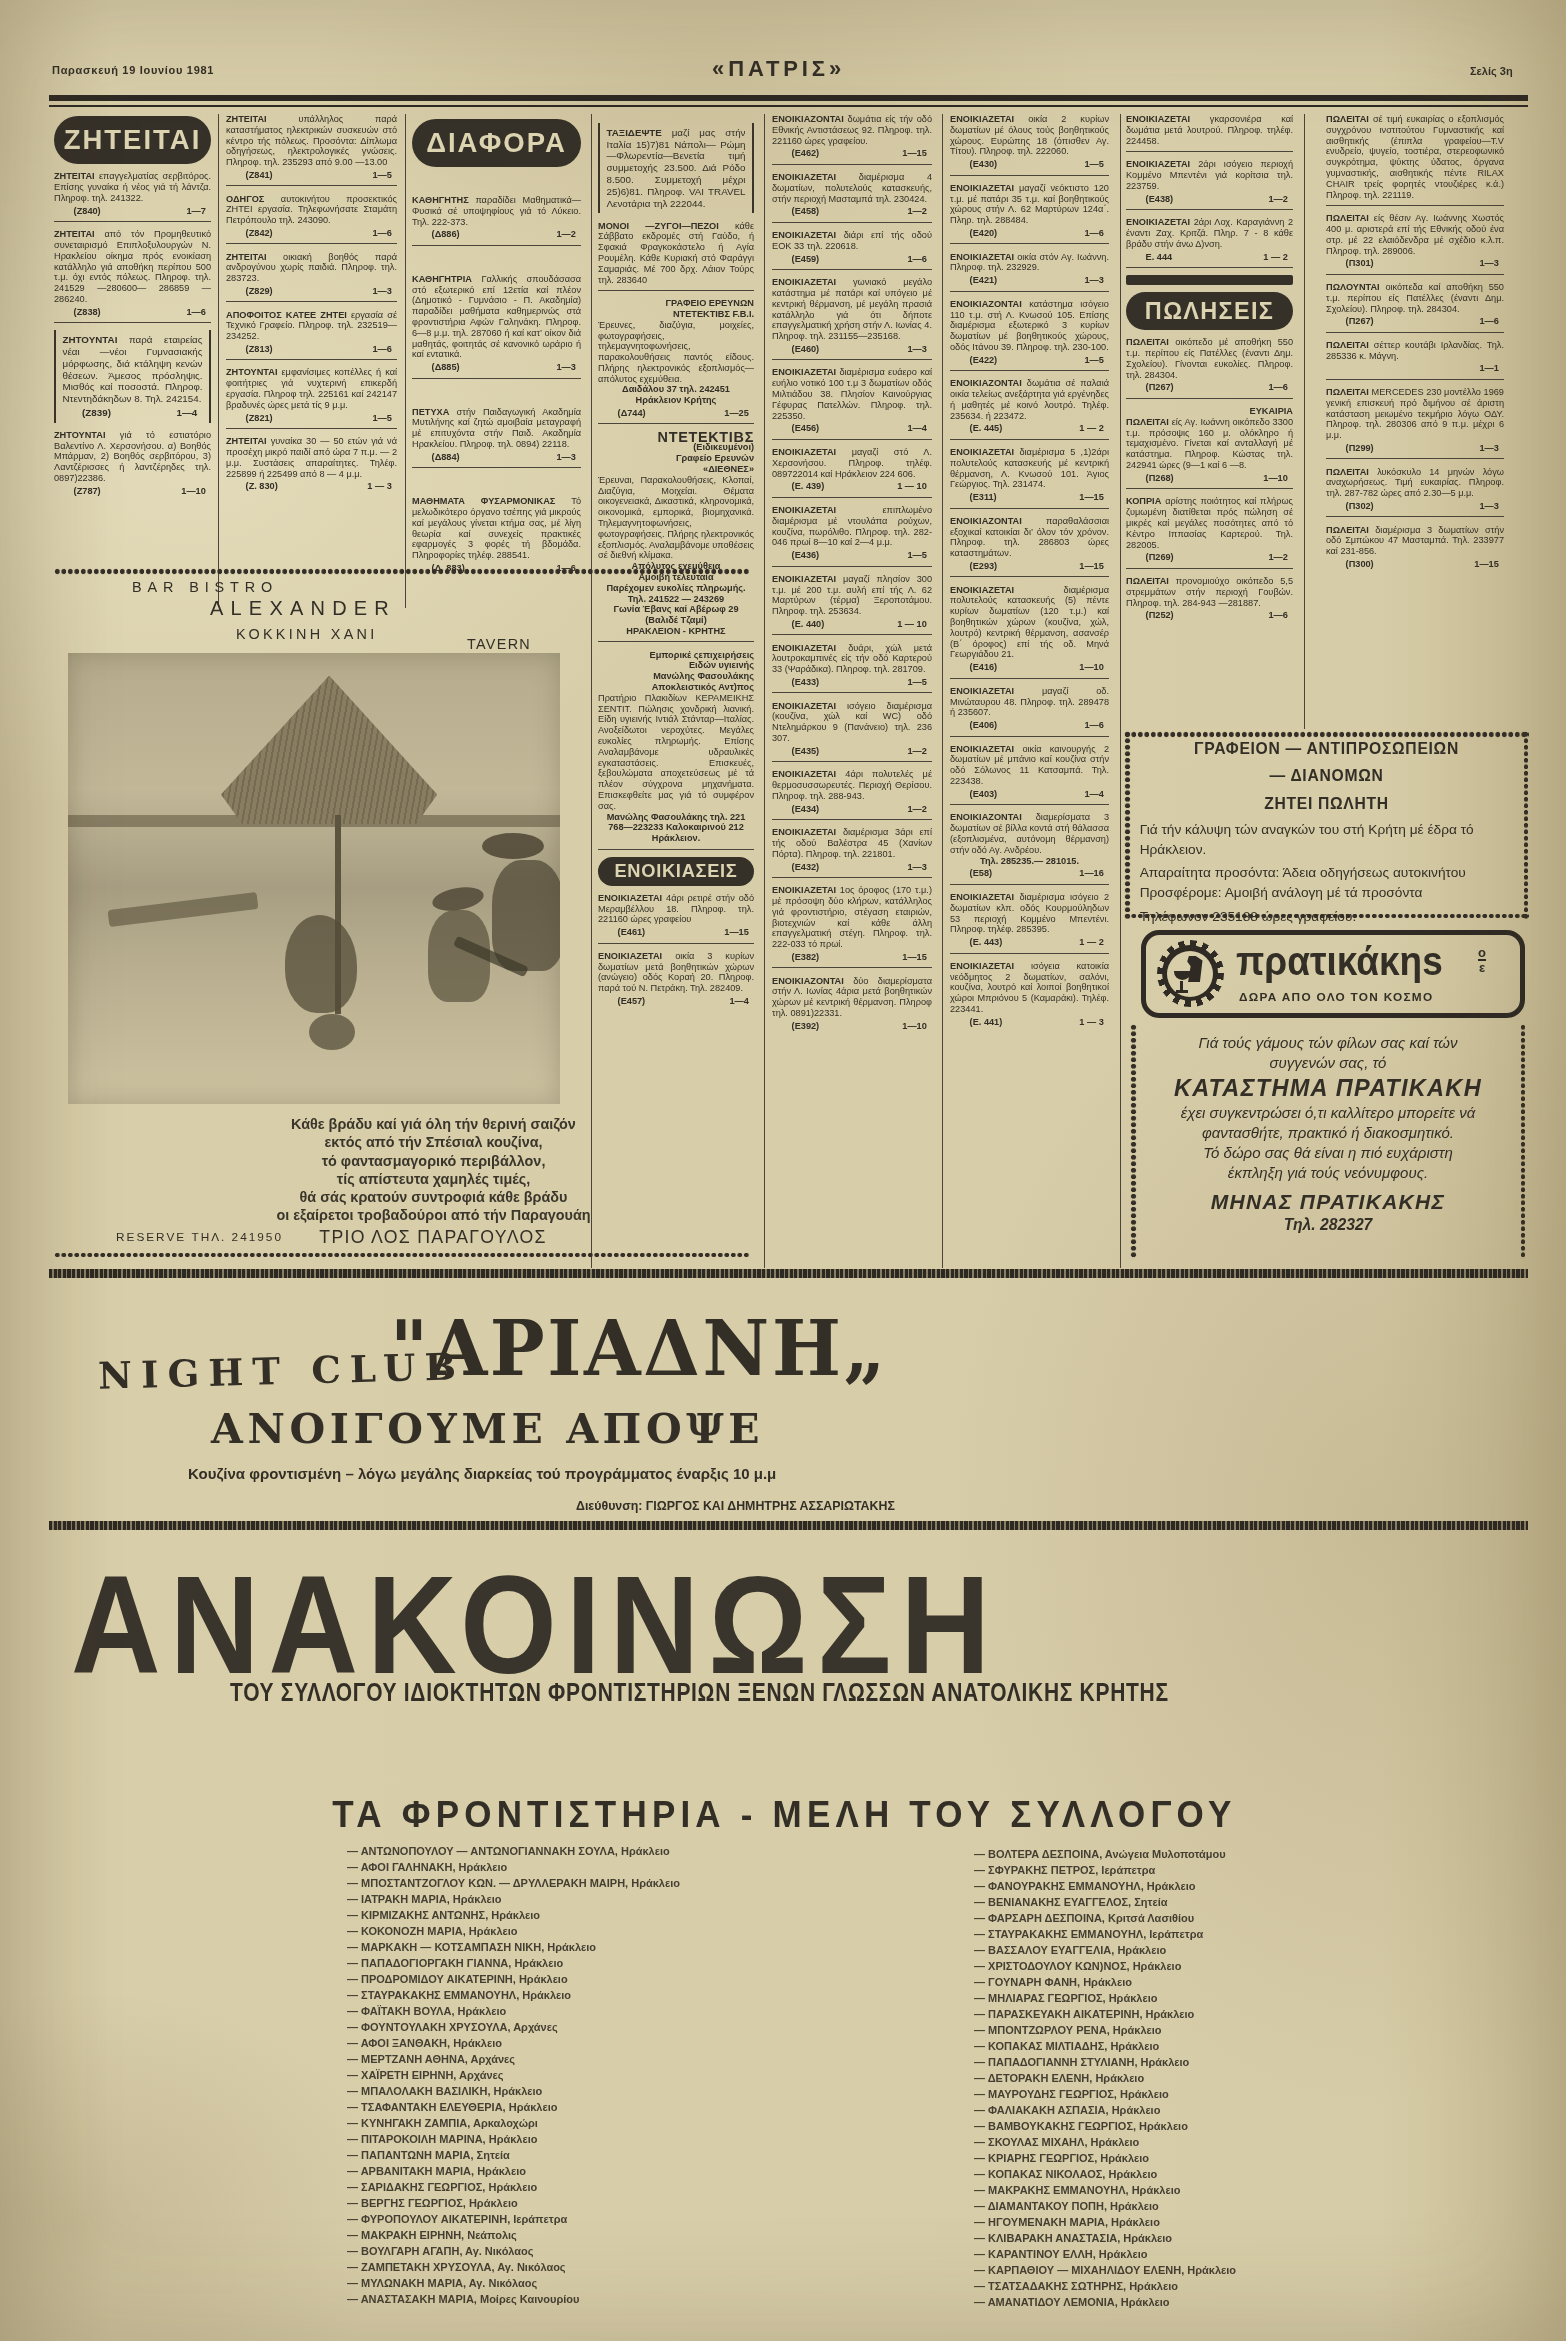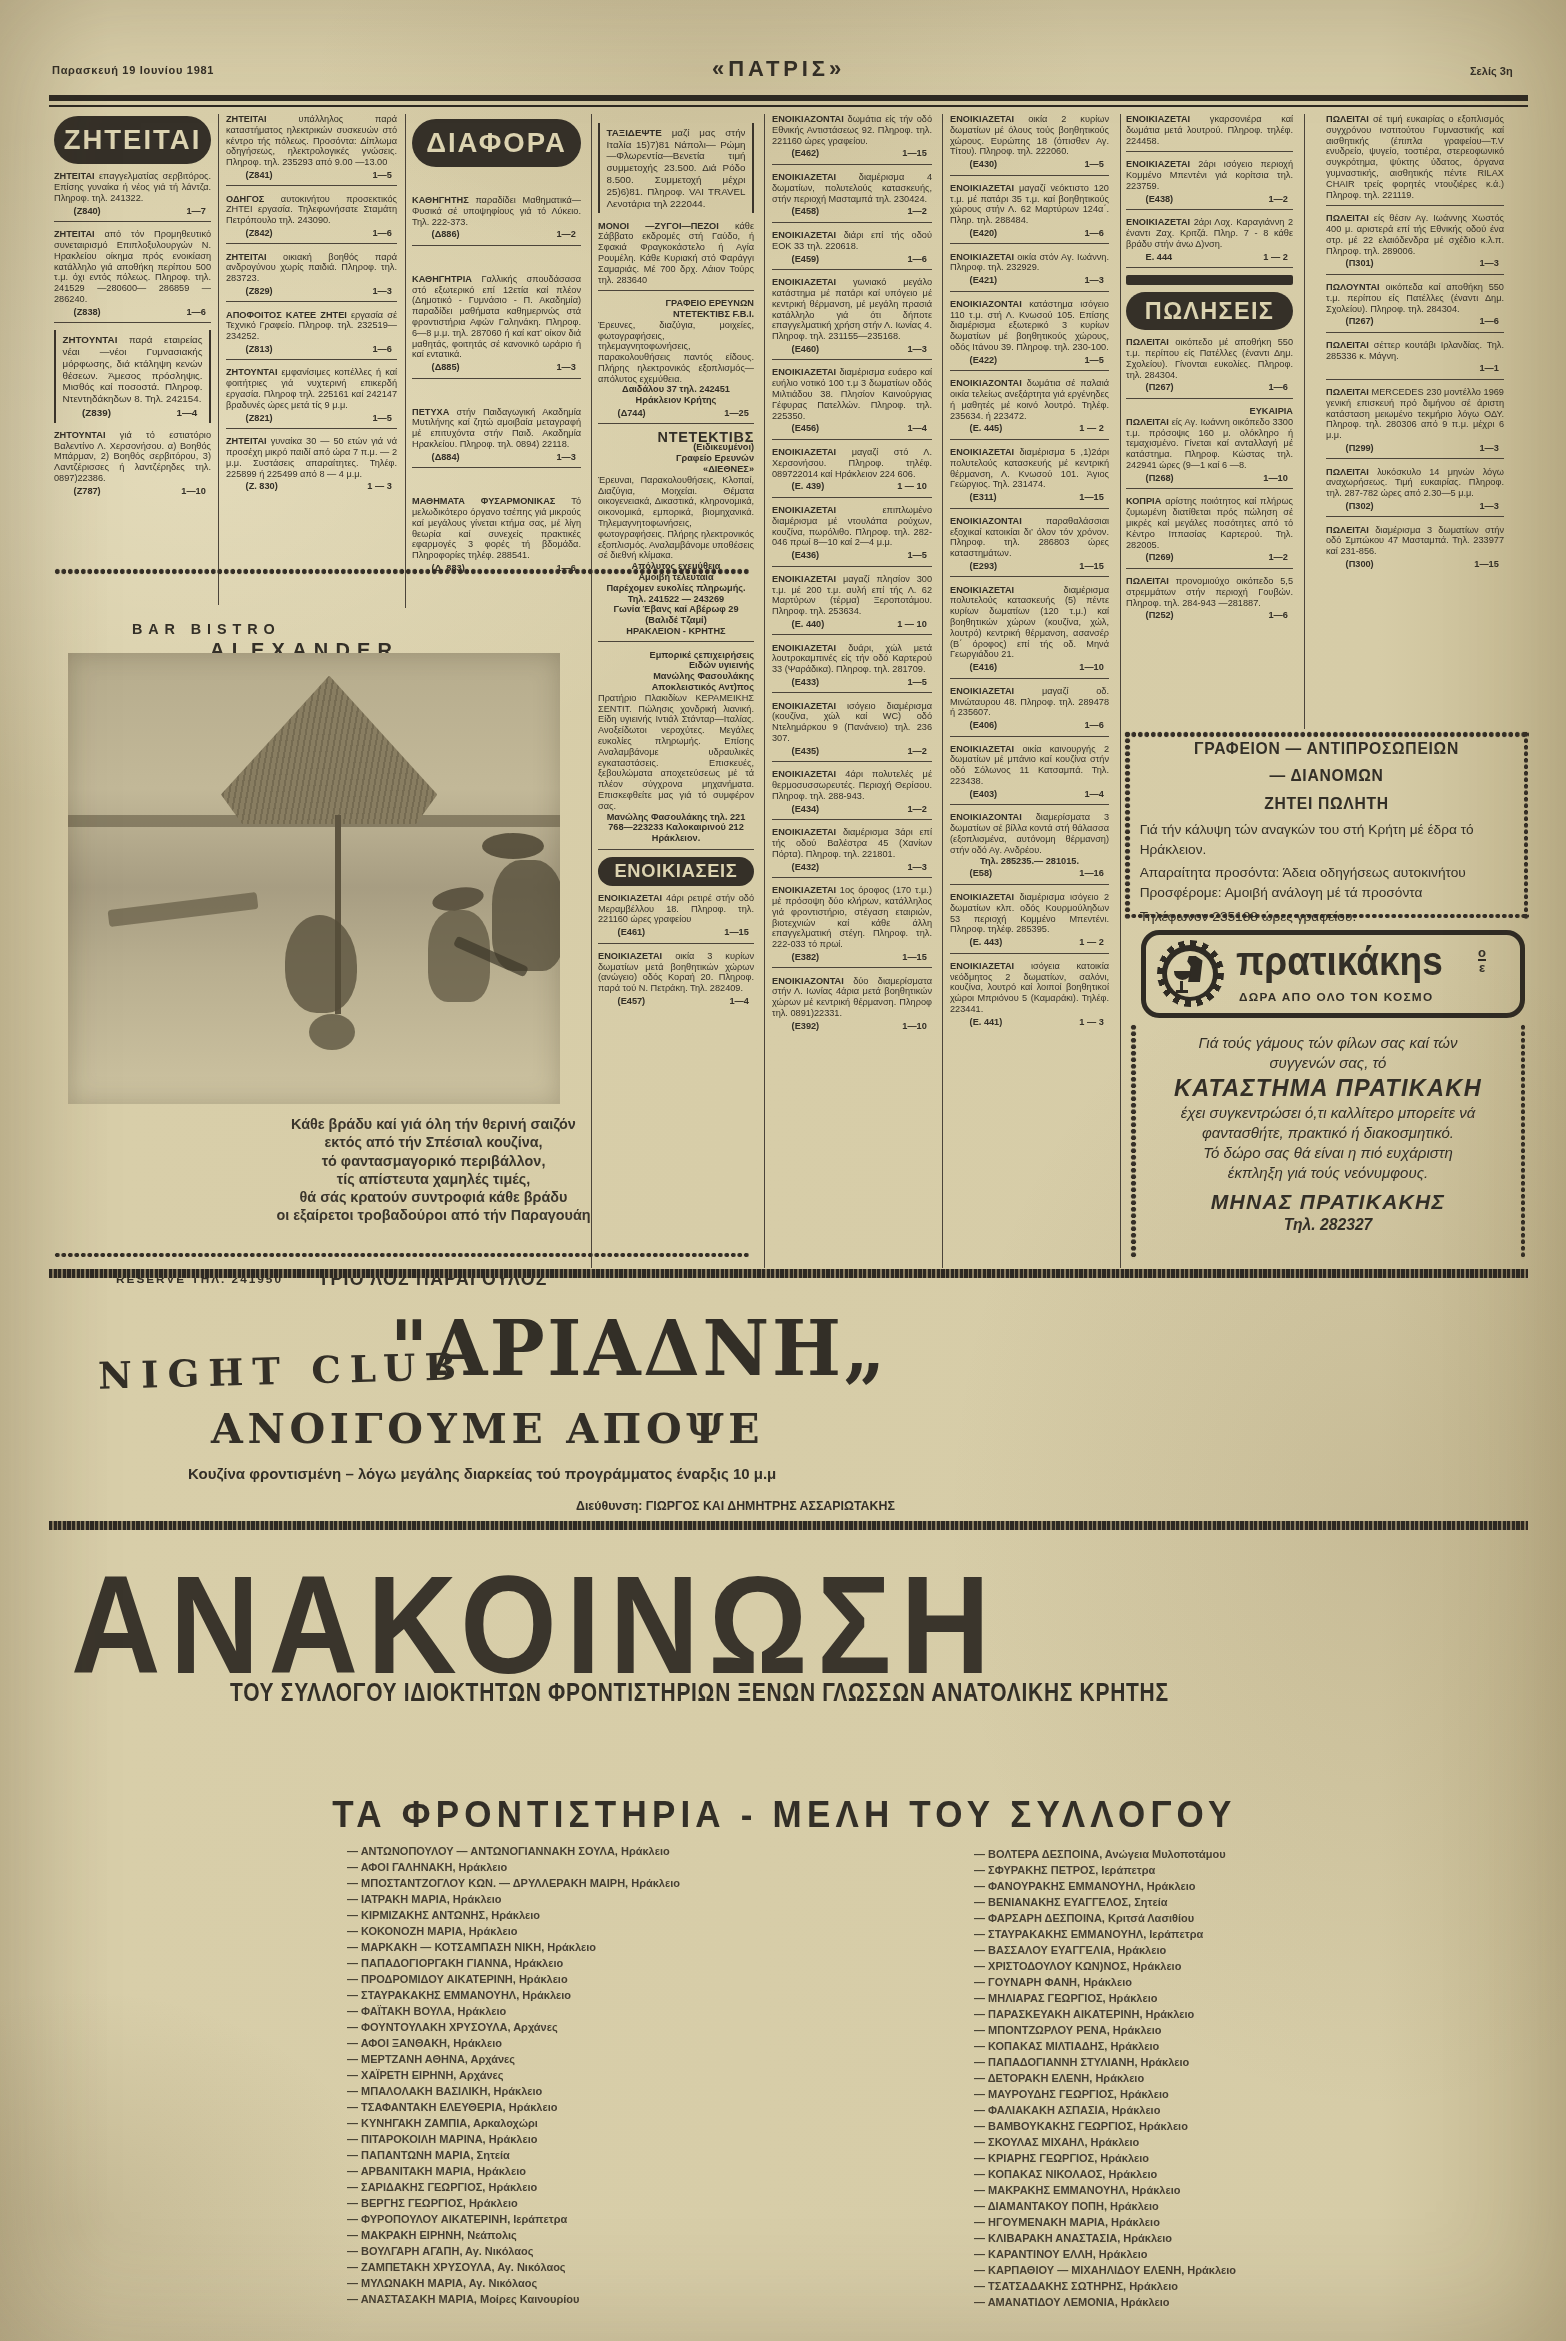--- a/index.html
+++ b/index.html
@@ -33,21 +33,21 @@
   .badge-lg{height:48px;font-size:27.5px;letter-spacing:2px;}
   .badge-md{height:38px;font-size:23.5px;letter-spacing:1.3px;}
   .badge-sm{height:29px;font-size:18.3px;letter-spacing:0.7px;}
   .thickbar{height:9.8px;background:#353028;border-radius:2px;flex:none;}
   .vrule{position:absolute;width:1.3px;background:#4b443a;}
   
   .zz-h{height:6.5px;background:radial-gradient(circle at 3.3px 50%, #352f27 2.2px, transparent 2.6px) left center/6.5px 6.5px repeat-x;}
   .zz-v{width:6.5px;background:radial-gradient(circle at 50% 3.3px, #352f27 2.2px, transparent 2.6px) center top/6.5px 6.5px repeat-y;}
   .ribbed{background:repeating-linear-gradient(90deg,#2c2822 0 3.3px,#8a7e62 3.3px 4.6px);}
   
-  #bar-ad .t{position:absolute;font-weight:700;margin-top:42px;}
+  #bar-ad .t{position:absolute;font-weight:400;}
   #bar-photo{position:absolute;overflow:hidden;
      background:linear-gradient(180deg,#b6ac8d 0%,#c2b898 30%,#a79d82 52%,#b9af90 70%,#cdc3a1 100%);
      box-shadow:inset 0 0 26px rgba(60,50,30,.25);}
   .ph{position:absolute;}
   #bar-lines{position:absolute;text-align:center;font-weight:700;font-size:14.4px;line-height:18.3px;color:#3b362c;}
   .gr-line{text-align:center;font-weight:700;font-size:15.7px;letter-spacing:0.7px;}
   .gr-body{font-size:13.7px;line-height:19.6px;font-weight:400;}
   #pratik-box{border:5.9px solid #2f2b24;border-radius:18.3px;}
   #pratik-brand{font-weight:800;font-size:37px;letter-spacing:0px;transform:scaleY(1.08);transform-origin:left top;}
   #pratik-tag{font-weight:700;font-size:11.8px;letter-spacing:1.3px;}

